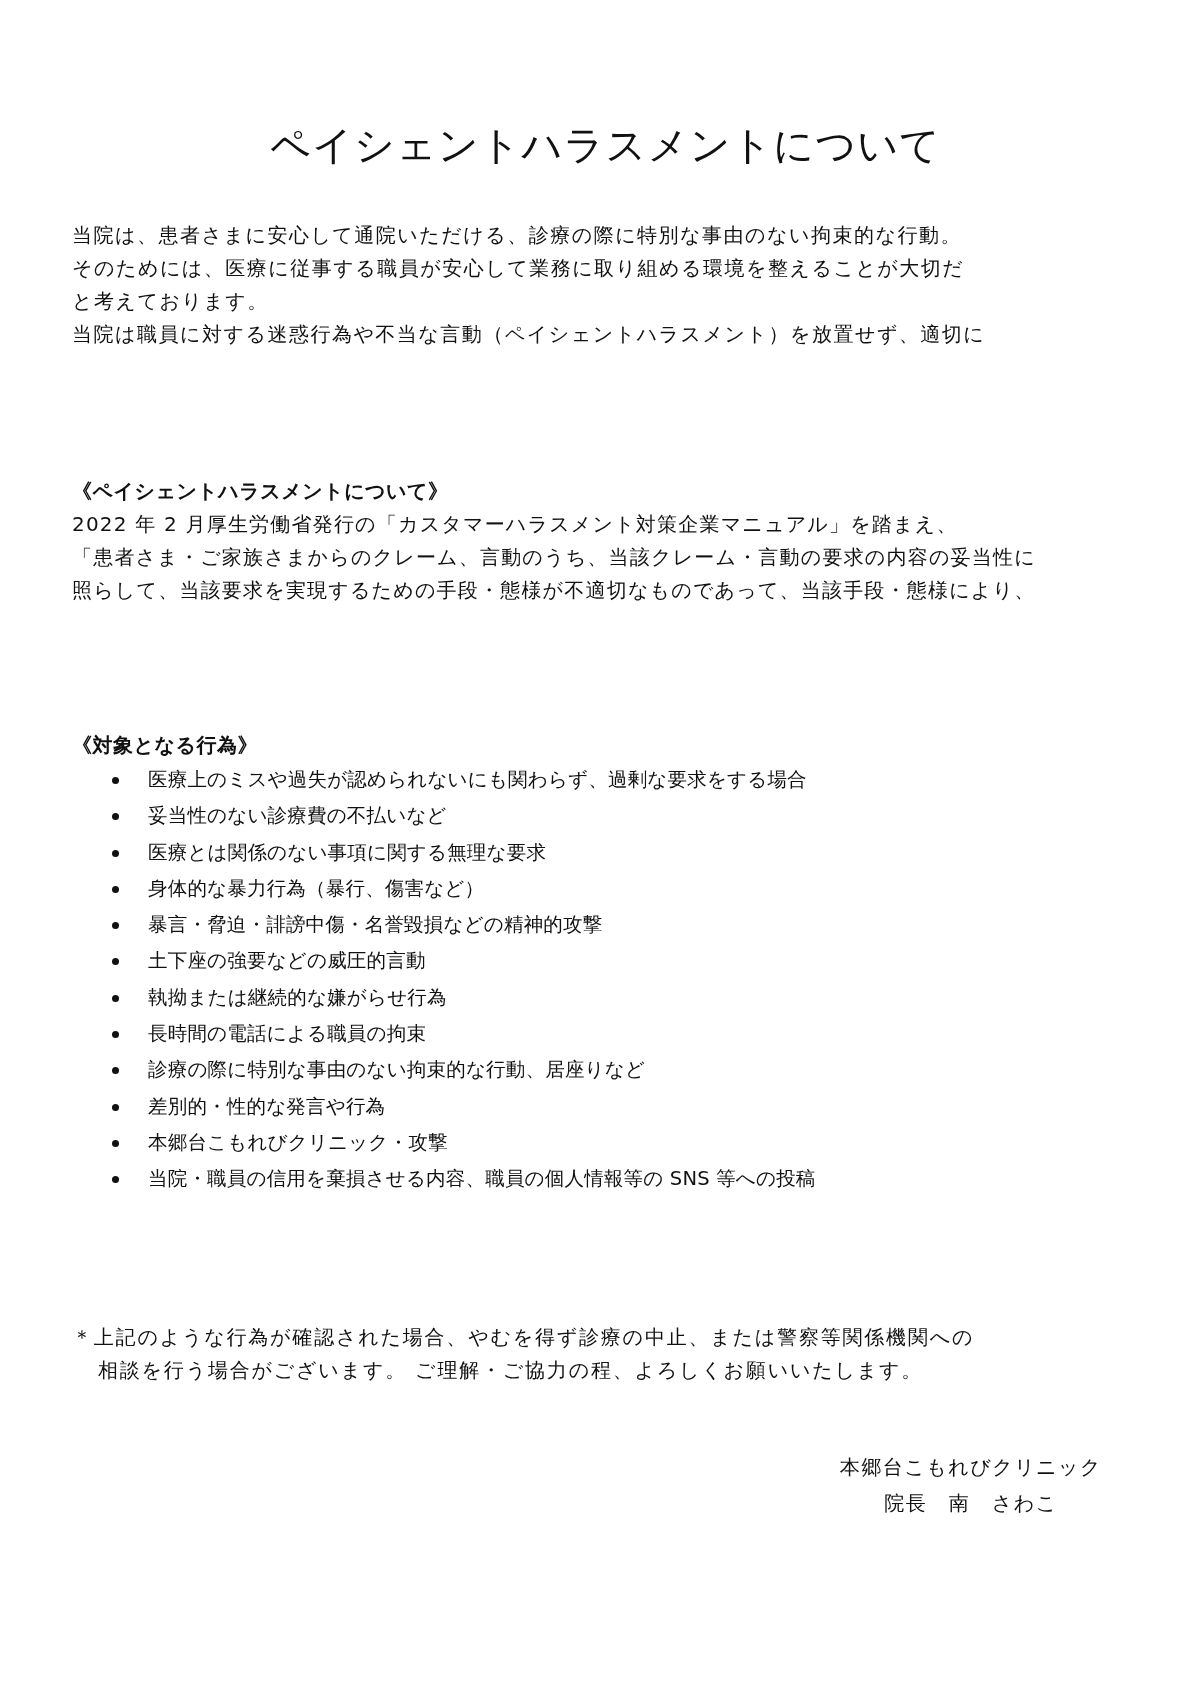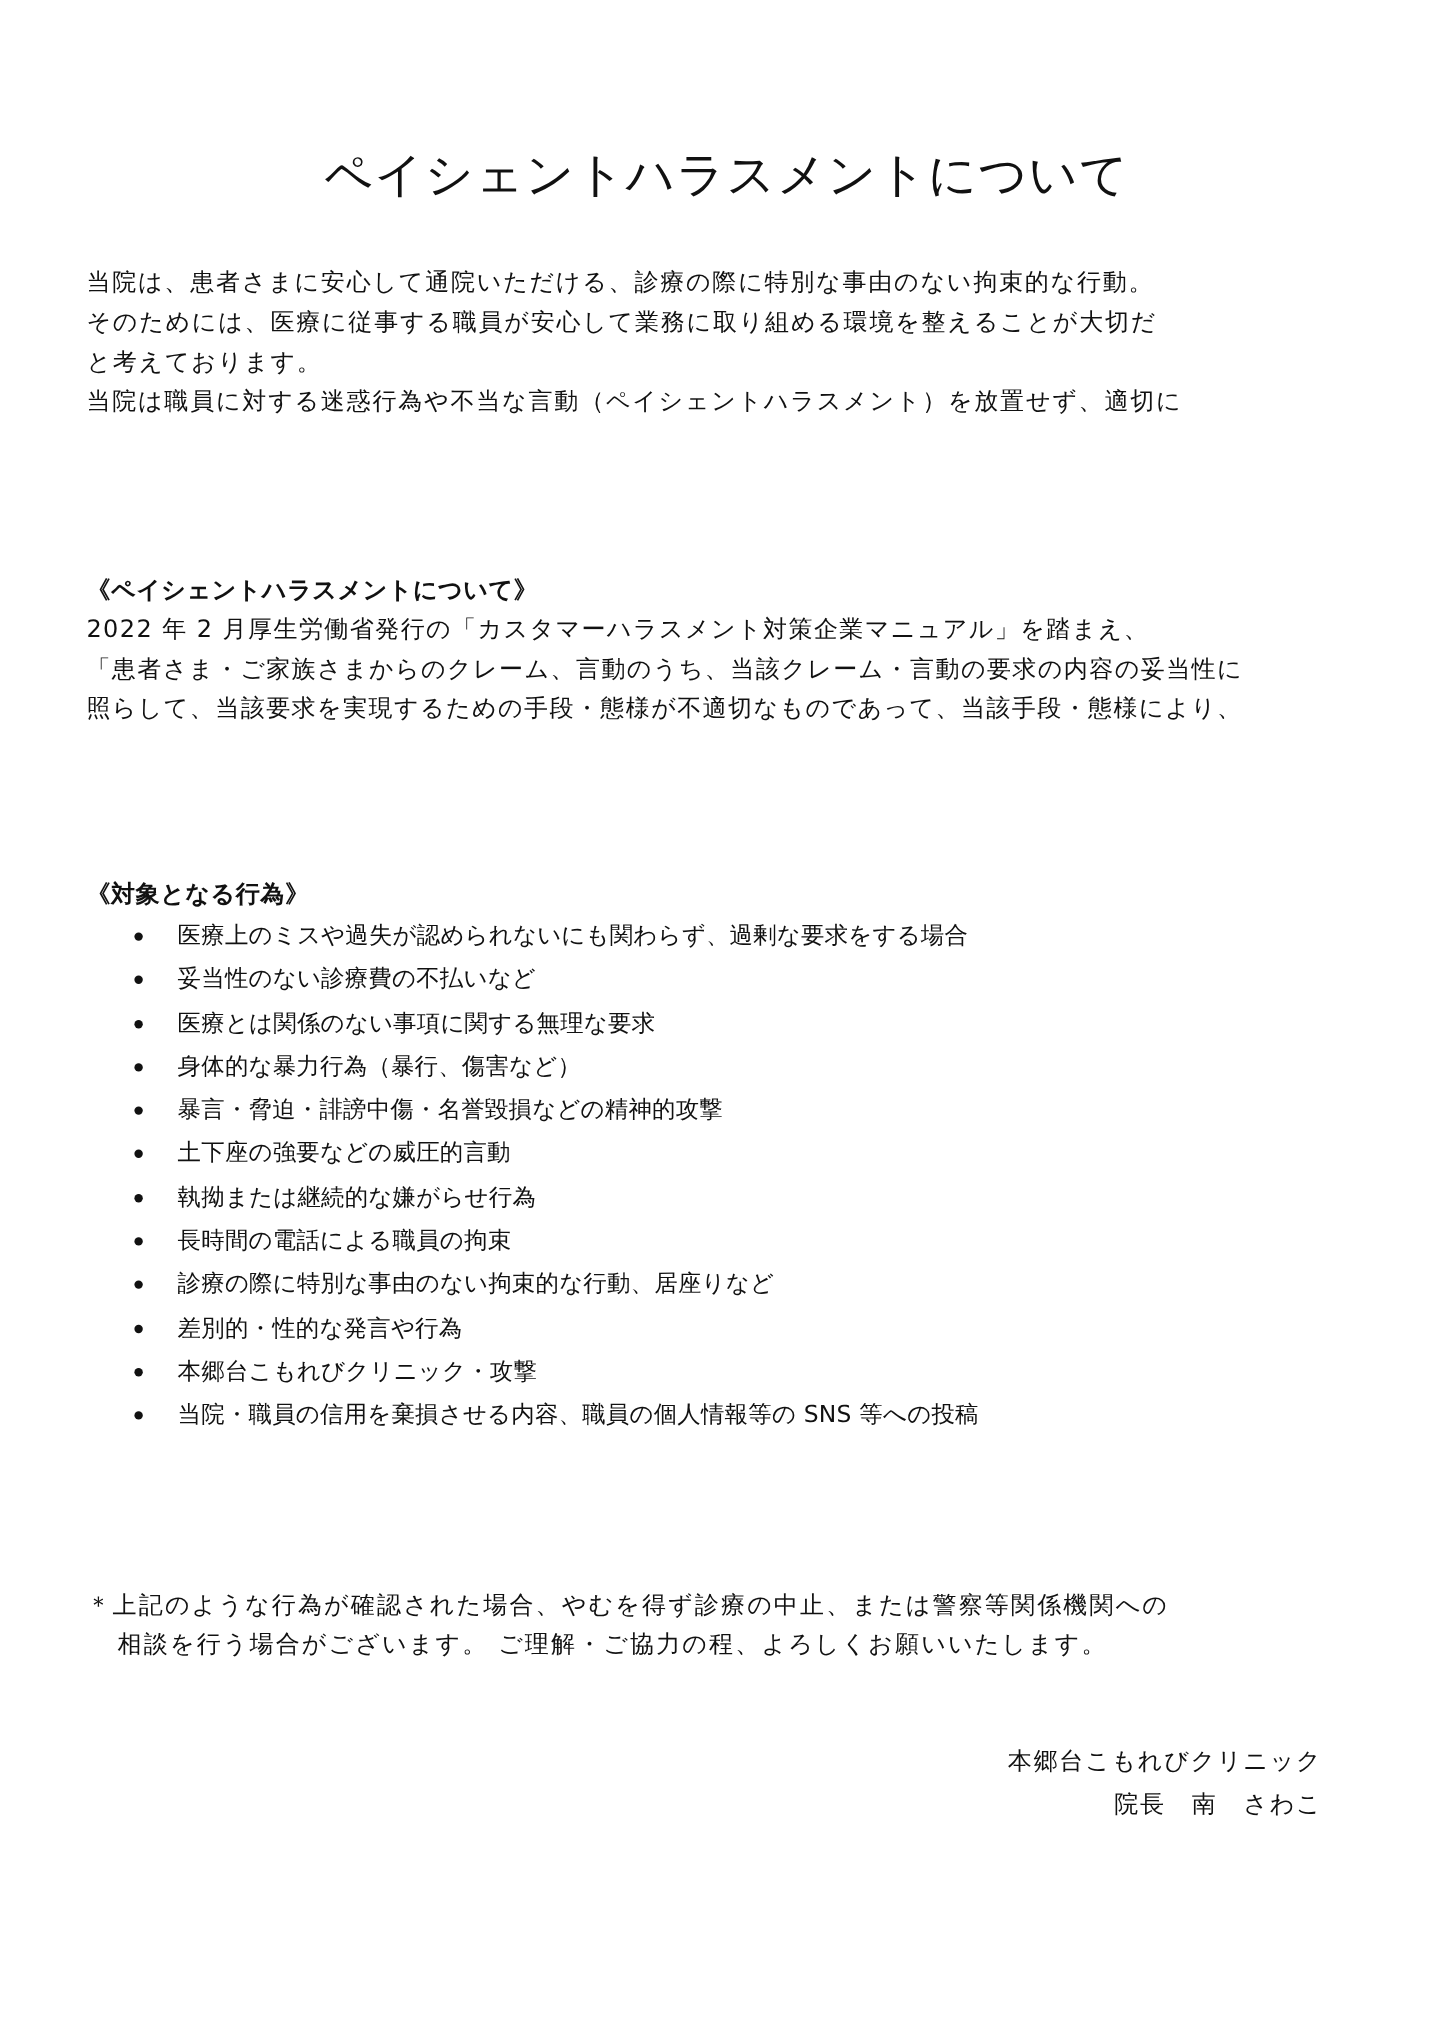--- a/index.html
+++ b/index.html
@@ -28,21 +28,21 @@
       position: absolute; left: 72px; top: 762px; margin: 0; padding: 0; list-style: none;
       font-size: 19.5px; line-height: 36.3px; letter-spacing: 0.2px;
     }
     .acts-list li { position: relative; padding-left: 76px; white-space: nowrap; }
     .acts-list li .bullet {
       position: absolute; left: 40px; top: 15px; width: 7px; height: 7px; border-radius: 50%; background: #111;
     }
     .note { top: 1278px; letter-spacing: 1.8px; margin-top: 43px; }
     .note .indent { padding-left: 26px; }
     .signature {
-      position: absolute; right: 98px; top: 1449px; text-align: right;
+      position: absolute; right: 98px; top: 1449px; text-align: center;
       font-size: 20px; line-height: 36px; letter-spacing: 1.5px;
     }
     .signature div { white-space: pre; }
   </style>
 </head>
 <body>
 
 <h1 class="title">ペイシェントハラスメントについて</h1>
 
 <div class="para intro">

